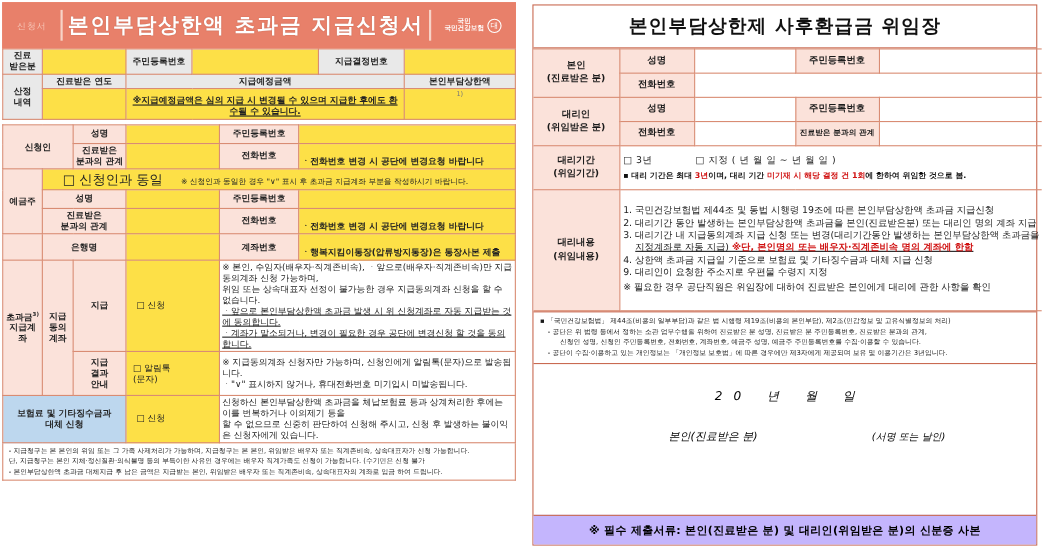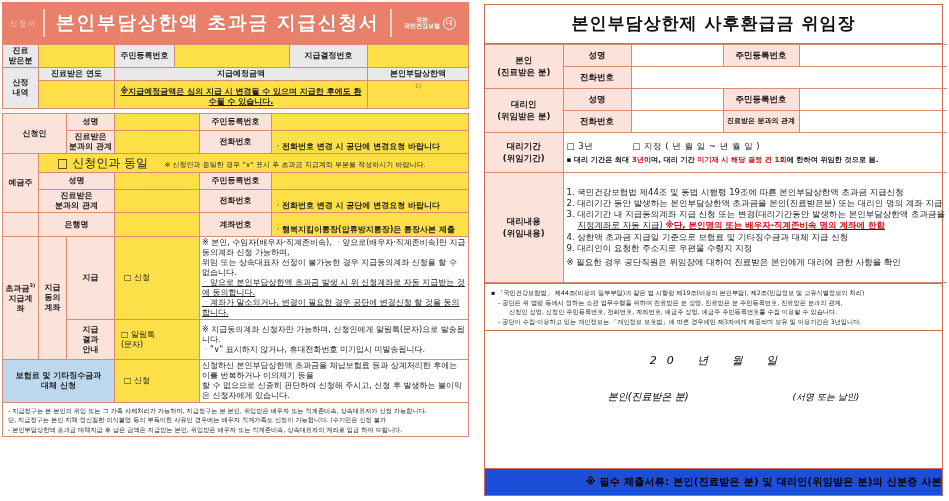--- a/index.html
+++ b/index.html
@@ -28,21 +28,21 @@
 
   .banner {
     display: flex;
     align-items: center;
     background: #E8806A;
     height: 42px;
     border: 1px solid #E8806A;
     position: relative;
   }
   .banner-tag {
-    width: 40px;
+    width: 52px;
     text-align: center;
     color: #F6C4B6;
     font-size: 8px;
     letter-spacing: 1px;
     flex: none;
   }
   .banner-divider {
     width: 2px;
     height: 28px;
     background: #F7D3C7;
@@ -242,22 +242,22 @@
     display: flex;
     justify-content: center;
     align-items: center;
     font-size: 10px;
     gap: 104px;
     padding-left: 40px;
   }
   .sign-paren { font-size: 9px; }
   .req-docs {
     border-top: 1.5px solid #C96A52;
-    background: #1d4ed8;
-    text-align: right;
+    background: #c4b5fd;
+    text-align: center;
     font-size: 10px;
     font-weight: bold;
     padding: 6px 0;
     letter-spacing: .3px;
   }
 </style>
 </head>
 <body>
 
 <div class="page">

